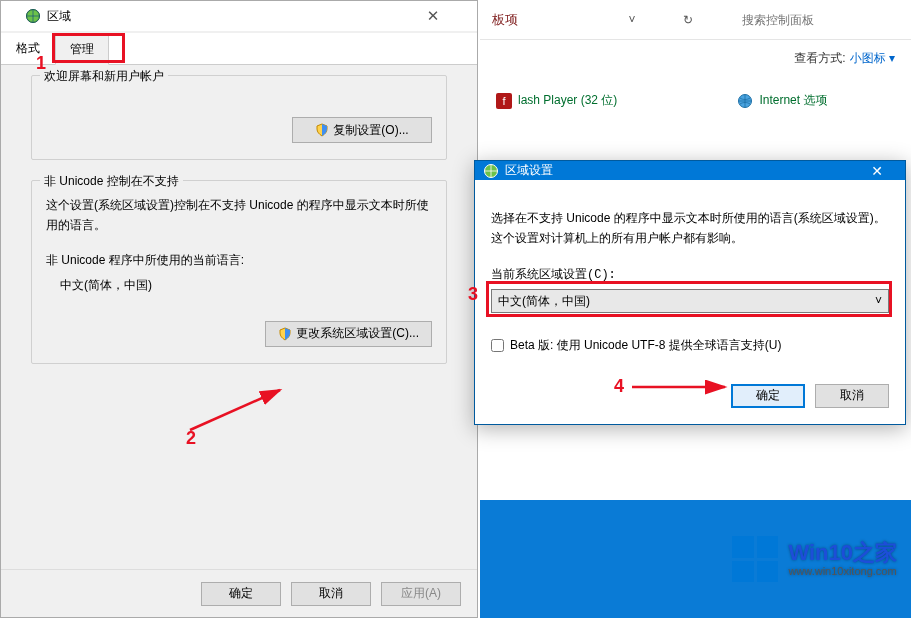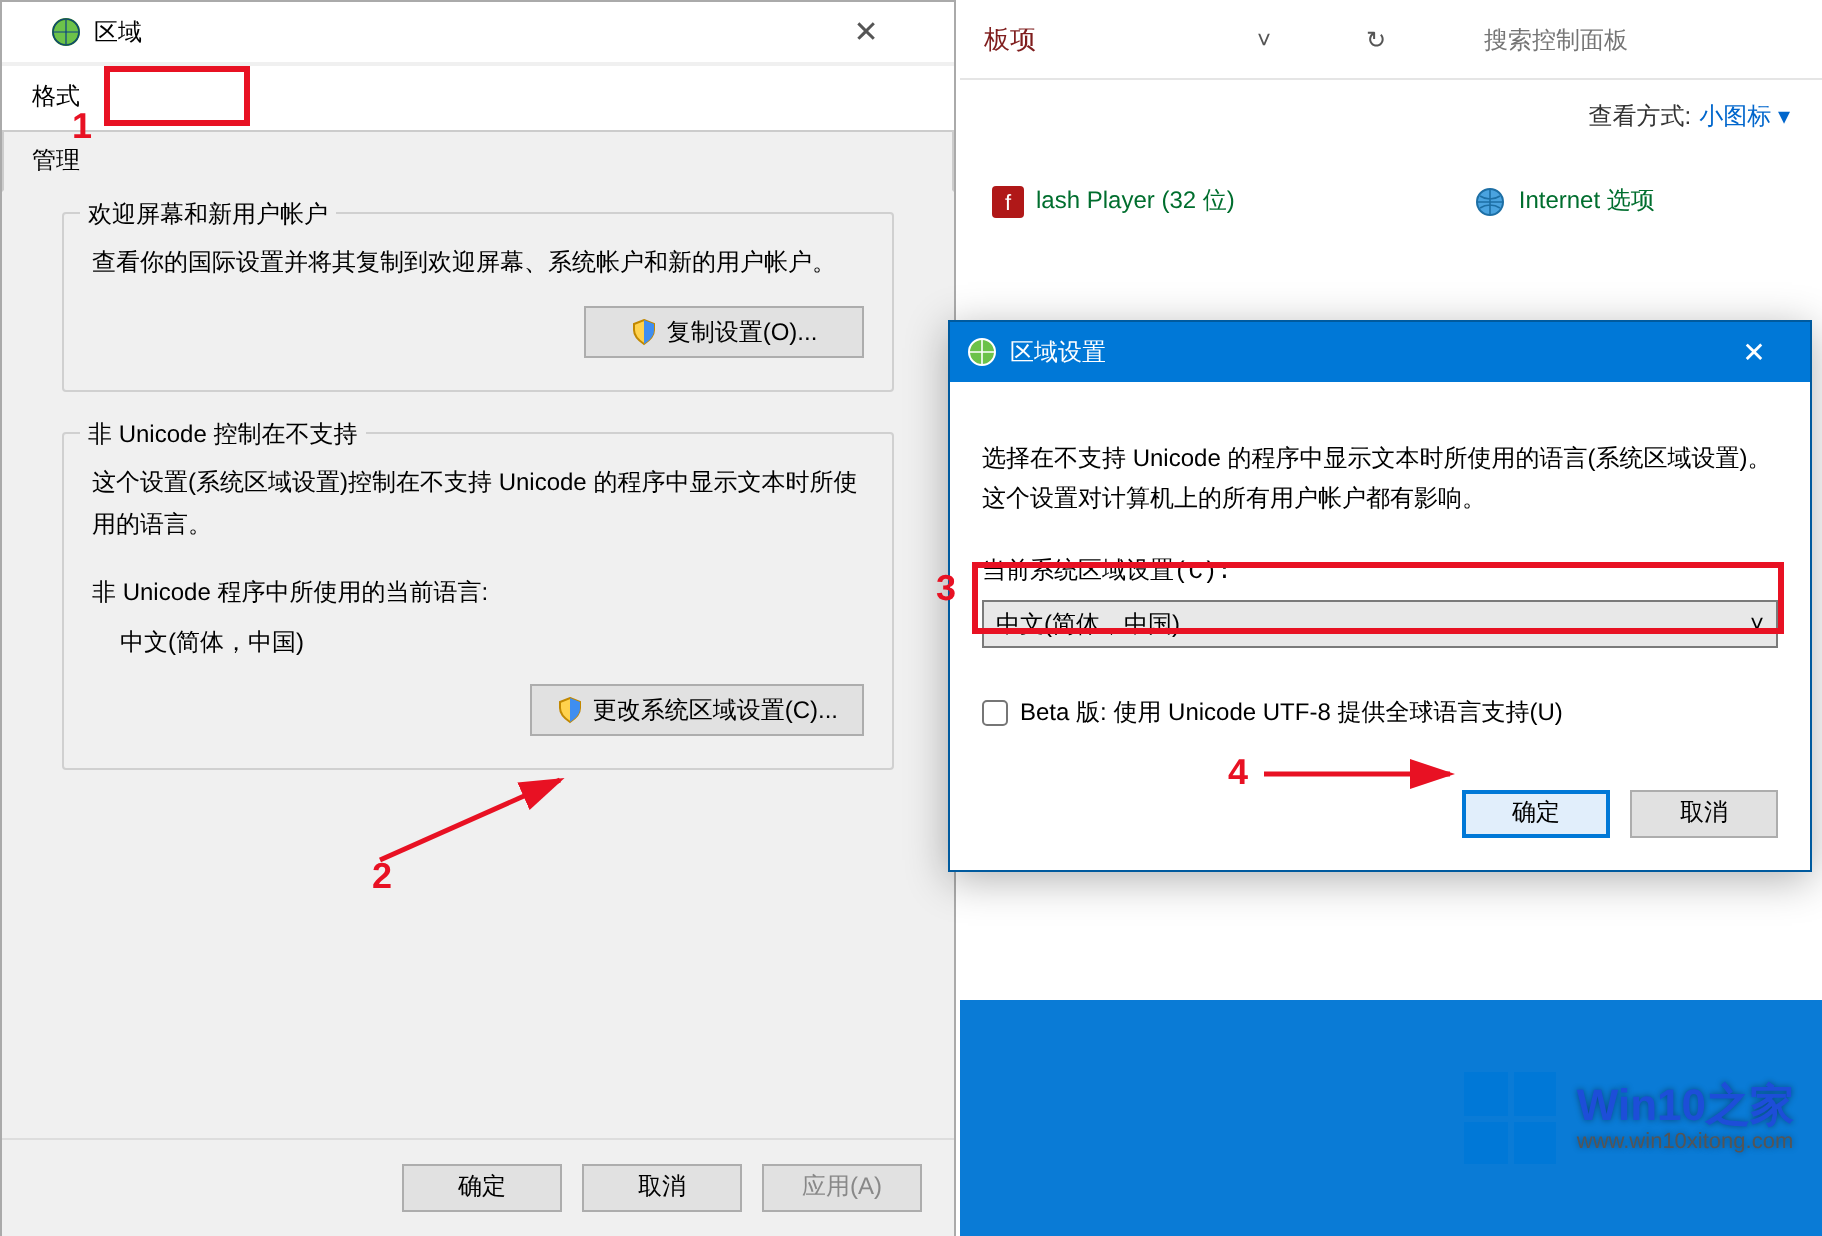--- a/index.html
+++ b/index.html
@@ -18,39 +18,39 @@
 .cp-item { display: flex; align-items: center; gap: 6px; color: #006e2e; font-size: 12px; cursor:pointer;}
 .cp-item .ico { width:16px; height:16px; display:inline-flex;align-items:center;justify-content:center;}
 .cp-sep { border-left: 1px solid #e5e5e5; margin: 0 10px; }
 
 
 .region-dialog { position: absolute; left: 0; top: 0; width: 478px; height: 618px; background: #f0f0f0; border: 1px solid #aaa; }
 .region-title { height: 30px; display: flex; align-items: center; padding: 0 24px; background: #fff; }
 .region-title .ico { width:16px;height:16px;margin-right:6px;}
 .region-title-text { flex: 1; font-size: 12px; }
 .title-close { width: 40px; height: 24px; text-align: center; font-size: 15px; color: #555; cursor:pointer;display:flex;align-items:center;justify-content:center;}
-.tabs { display: flex; background: #fff; border-bottom:1px solid #ccc; margin-top:2px;flex-direction:column;}
+.tabs { display: flex; background: #fff; border-bottom:1px solid #ccc; margin-top:2px;}
 .tab { padding: 6px 14px; font-size: 12px; border: 1px solid transparent; cursor:pointer; position:relative;}
 .tab.active { border: 1px solid #ccc; border-bottom: 1px solid #f0f0f0; background:#f0f0f0; top:1px;}
 .tab-highlight { position:absolute; border:3px solid #e81123; pointer-events:none;}
 .region-body { padding: 10px 30px; background:#f0f0f0; height: calc(100% - 82px); position:relative;}
 .groupbox { border: 1px solid #d0d0d0; border-radius:2px; padding: 14px 14px 16px 14px; margin-bottom: 20px; position:relative;}
 .groupbox-title { position:absolute; top:-8px; left:8px; background:#f0f0f0; padding:0 4px; font-size:12px;}
 .group-text { font-size:12px; line-height:1.7; color:#000; }
 .group-sub { margin-top:16px; font-size:12px;}
-.btn-row { display:flex; justify-content:flex-end; margin-top:12px;}
+.btn-row { display:flex; justify-content:flex-end; margin-top:27px;}
 .win-btn { min-width:140px; height:26px; background:#e1e1e1; border:1px solid #adadad; font-size:12px; cursor:pointer; display:flex;align-items:center;justify-content:center;gap:4px;padding:0 12px;}
 .shield { width:14px;height:14px;}
 .dialog-footer { position:absolute; bottom:0; left:0; right:0; height:48px; display:flex; align-items:center; justify-content:flex-end; gap:10px; padding:0 16px; background:#f0f0f0; border-top:1px solid #ddd;}
 .footer-btn { width:80px; height:24px; background:#e1e1e1; border:1px solid #adadad; font-size:12px; cursor:pointer;}
 .footer-btn[disabled]{ color:#888; cursor:default;}
 
 
 .locale-dialog { position:absolute; left:474px; top:160px; width:432px; background:#fff; border:1px solid #005a9e; box-shadow:0 4px 20px rgba(0,0,0,0.3);}
-.locale-title { height:30px; background:#0078d7; color:#fff; display:flex; align-items:center; padding:0 8px; font-size:12px;}
+.locale-title { height:19px; background:#0078d7; color:#fff; display:flex; align-items:center; padding:0 8px; font-size:12px;}
 .locale-title .ico { width:16px;height:16px; margin-right:6px;}
 .locale-title-text { flex:1;}
 .locale-close { width:40px; height:28px; display:flex;align-items:center;justify-content:center; cursor:pointer; font-size:14px;}
 .locale-body { padding:28px 16px 16px 16px; font-size:12px; line-height:1.7;}
 .locale-label { margin-top:16px;font-family:Liberation Mono, monospace;}
 .locale-select { width:100%; height:24px; border:1px solid #7a7a7a; background:#e8e8e8; font-size:12px; padding:0 6px; display:flex;align-items:center;justify-content:space-between;margin-top:4px;cursor:pointer;}
 .select-highlight { position:absolute; border:3px solid #e81123; pointer-events:none;}
 .locale-check { margin-top:22px; display:flex; align-items:center; gap:6px;}
 .locale-check input { width:13px;height:13px;}
 .locale-footer { display:flex; justify-content:flex-end; gap:10px; margin-top:28px;}
@@ -135,21 +135,20 @@
     <span class="region-title-text">区域</span>
     <span class="title-close">✕</span>
   </div>
   <div class="tabs">
     <div class="tab">格式</div>
     <div class="tab active">管理</div>
   </div>
   <div class="region-body">
     <div class="groupbox">
       <div class="groupbox-title">欢迎屏幕和新用户帐户</div>
-      <div class="group-text">查看你的国际设置并将其复制到欢迎屏幕、系统帐户和新的用户帐户。</div>
       <div class="btn-row">
         <button class="win-btn">
           <span class="shield">
             <svg viewBox="0 0 14 14" width="14" height="14">
                 <path d="M7 1l5 2v3c0 3-2 5-5 7-3-2-5-4-5-7V3z" fill="#ffd24d" stroke="#c28800"></path>
                 <path d="M7 1l5 2v3c0 3-2 5-5 7z" fill="#3f8ef0"></path>
               </svg>
           </span>
           <span>复制设置(O)...</span>
         </button>

